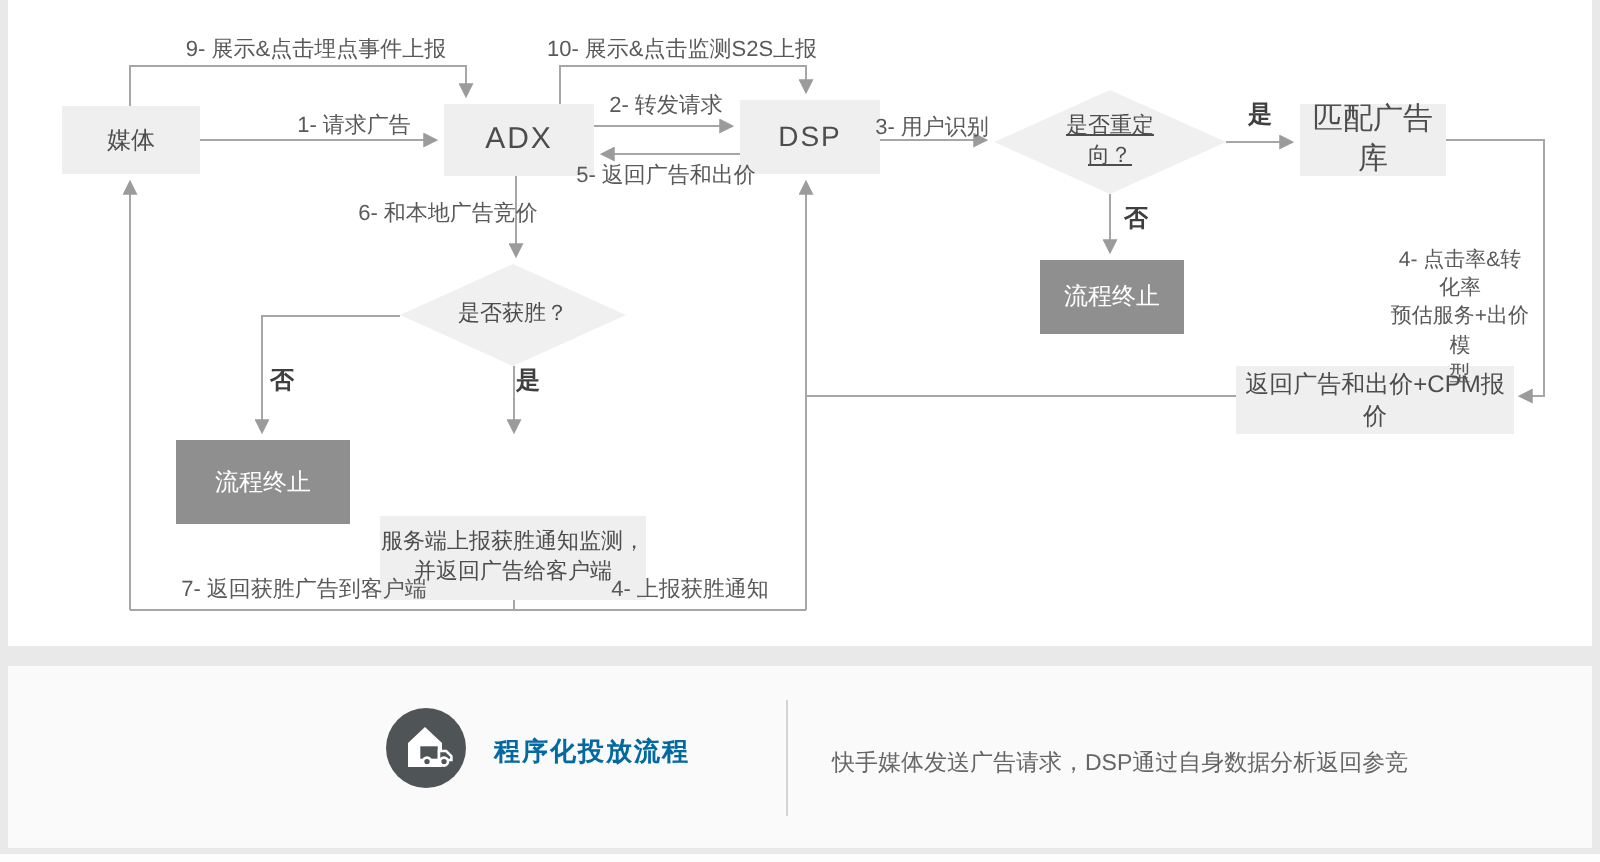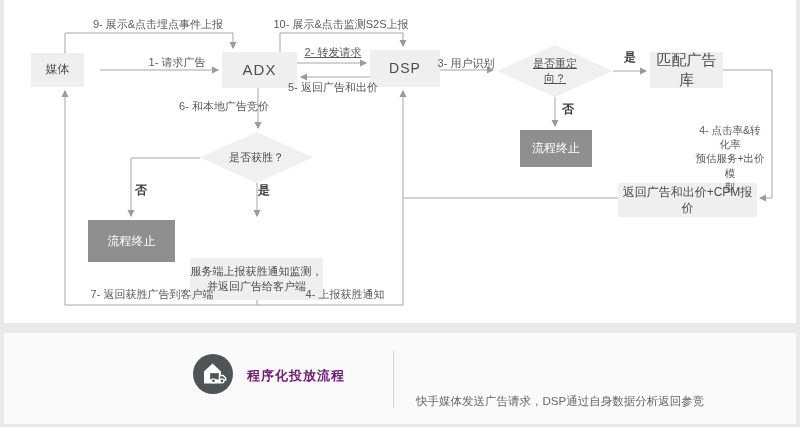--- a/index.html
+++ b/index.html
@@ -30,28 +30,28 @@
     position:absolute;font-size:11px;color:#595959;white-space:nowrap;
     transform:translateX(-50%);background:transparent;
   }
   .edge-label.multiline{white-space:pre-line;text-align:center;line-height:1.35;font-size:10.5px;}
   .edge-label.bold{font-weight:bold;font-size:12px;color:#3f3f3f;}
   #footer-icon-circle{
     position:absolute;left:193px;top:354px;width:40px;height:40px;border-radius:50%;
     background:#4f5456;display:flex;align-items:center;justify-content:center;
   }
   #footer-title{
-    position:absolute;left:247px;top:367px;font-size:13px;font-weight:bold;color:#701a75;
+    position:absolute;left:247px;top:367px;font-size:13px;font-weight:bold;color:#0369a1;
     letter-spacing:1px;
   }
   #footer-divider{
     position:absolute;left:393px;top:350px;width:1px;height:58px;background:#d4d4d4;
   }
   #footer-desc{
-    position:absolute;left:416px;top:374px;font-size:11.5px;color:#666666;margin-top:20px;
+    position:absolute;left:416px;top:374px;font-size:11.5px;color:#666666;
   }
 </style>
 </head>
 <body>
 
 <div class="card" id="diagram-card"></div>
 <div class="card" id="footer-card"></div>
 <div class="card" id="bottom-strip"></div>
 
 <svg class="flow-lines" width="800" height="323" viewBox="0 0 800 323">
@@ -74,21 +74,21 @@
     <path d="M403,305 L403,91" marker-end="url(#arr)"></path>
     <path d="M258,88 L258,128" marker-end="url(#arr)"></path>
     <path d="M200,158 L131,158 L131,216" marker-end="url(#arr)"></path>
     <path d="M257,183 L257,216" marker-end="url(#arr)"></path>
     <path d="M257,262 L257,305"></path>
     <path d="M65,305 L403,305"></path>
     <path d="M65,305 L65,91" marker-end="url(#arr)"></path>
   </g>
 </svg>
 
-<div class="node" style="left:31px;top:53px;width:53px;height:34px;font-family:Liberation Mono, monospace;">媒体</div>
+<div class="node" style="left:31px;top:53px;width:69px;height:34px;">媒体</div>
 
 <div class="node" style="left:222px;top:52px;width:75px;height:36px;font-size:15px;letter-spacing:1px;">ADX</div>
 
 <div class="node" style="left:370px;top:50px;width:70px;height:37px;font-size:14px;letter-spacing:1px;">DSP</div>
 
 <div class="diamond" style="left:497px;top:45px;width:116px;height:52px;text-decoration:underline;">是否重定
 向？</div>
 
 <div class="node" style="left:650px;top:52px;width:73px;height:36px;font-size:15px;text-align:center;">匹配广告库</div>
 
@@ -99,21 +99,21 @@
 <div class="diamond" style="left:200px;top:132px;width:113px;height:51px;">是否获胜？</div>
 
 <div class="node dark" style="left:88px;top:220px;width:87px;height:42px;">流程终止</div>
 
 <div class="node" style="left:190px;top:220px;width:133px;height:42px;font-size:11px;margin-top:38px;">服务端上报获胜通知监测，
 并返回广告给客户端</div>
 
 <div class="edge-label" style="left:158px;top:17px;">9- 展示&amp;点击埋点事件上报</div>
 <div class="edge-label" style="left:341px;top:17px;">10- 展示&amp;点击监测S2S上报</div>
 <div class="edge-label" style="left:177px;top:55px;">1- 请求广告</div>
-<div class="edge-label" style="left:333px;top:45px;text-decoration:underline;">2- 转发请求</div>
+<div class="edge-label" style="left:333px;top:45px;">2- 转发请求</div>
 <div class="edge-label" style="left:333px;top:80px;">5- 返回广告和出价</div>
 <div class="edge-label" style="left:466px;top:56px;">3- 用户识别</div>
 <div class="edge-label bold" style="left:630px;top:49px;">是</div>
 <div class="edge-label bold" style="left:568px;top:101px;">否</div>
 <div class="edge-label" style="left:224px;top:99px;">6- 和本地广告竞价</div>
 <div class="edge-label multiline" style="left:730px;top:123px;">4- 点击率&amp;转化率
 预估服务+出价模
 型</div>
 <div class="edge-label bold" style="left:141px;top:182px;">否</div>
 <div class="edge-label bold" style="left:264px;top:182px;">是</div>

